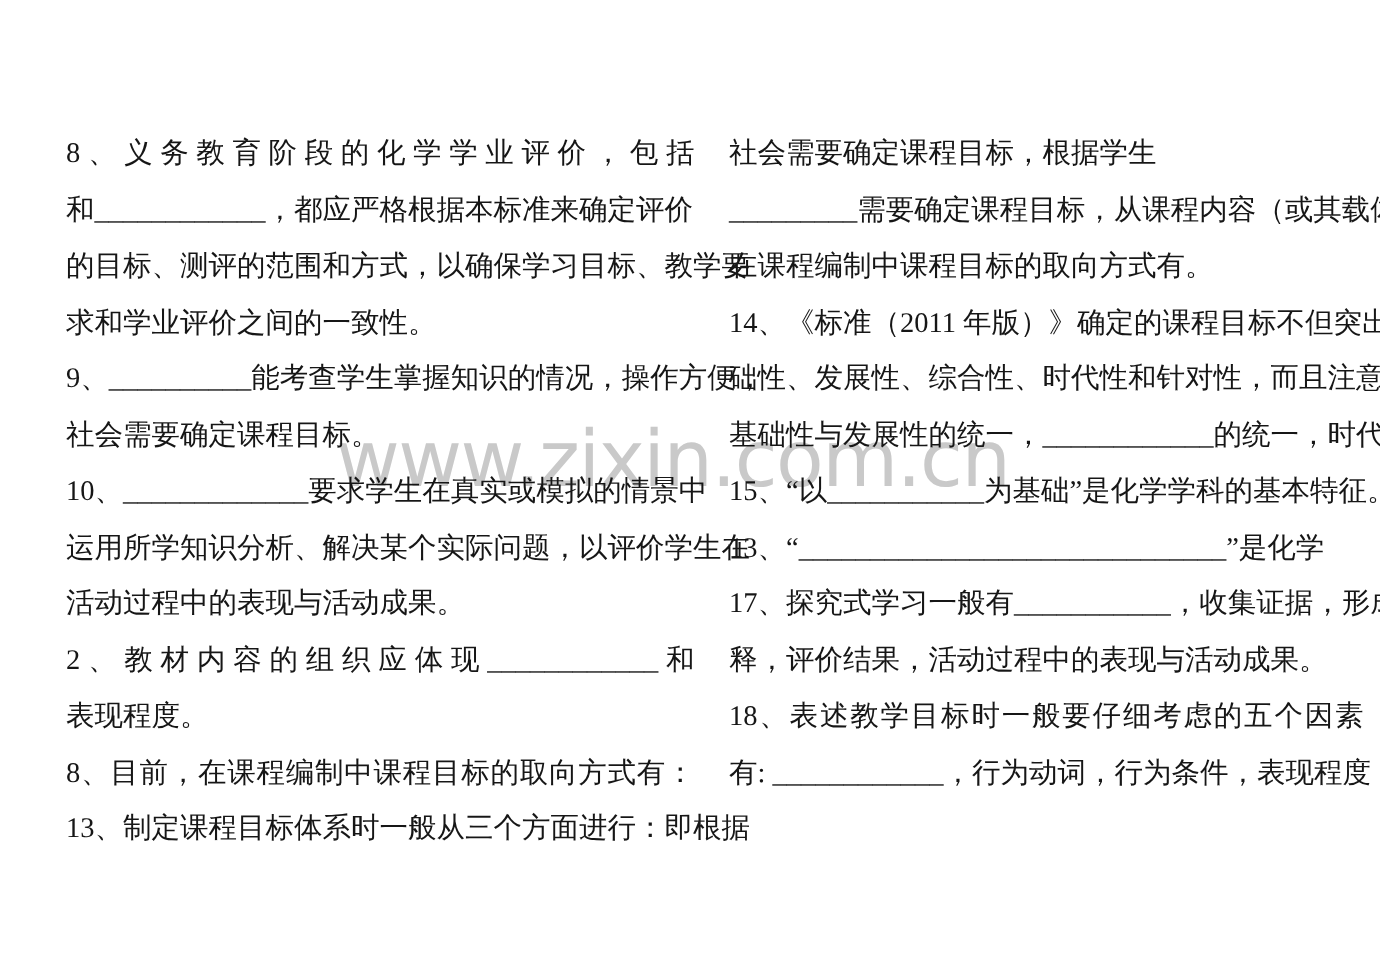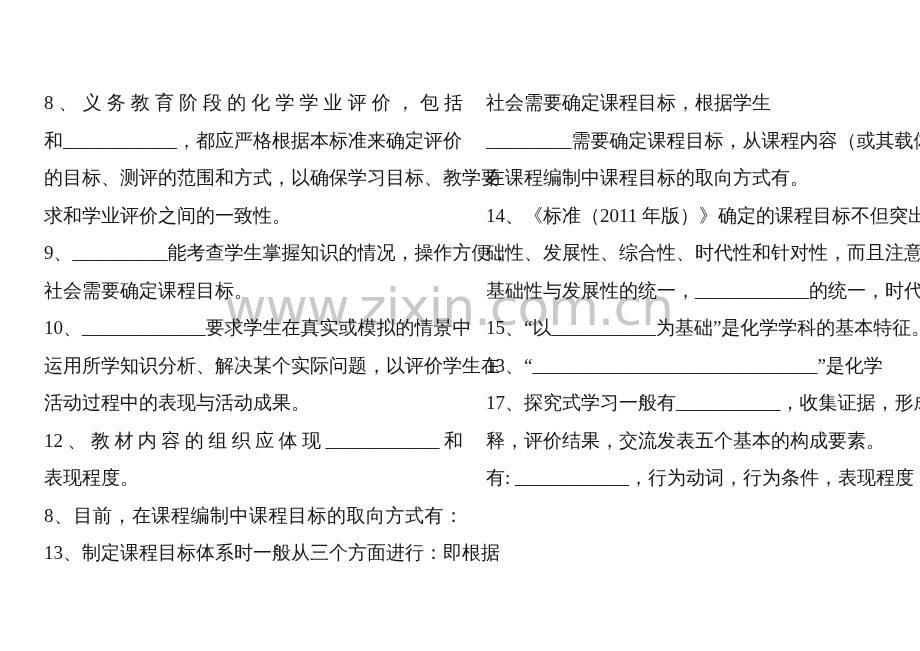--- a/index.html
+++ b/index.html
@@ -64,33 +64,34 @@
   <div class="column col-left">
     <div class="line spread">8、义务教育阶段的化学学业评价，包括</div>
     <div class="line">和____________，都应严格根据本标准来确定评价</div>
     <div class="line">的目标、测评的范围和方式，以确保学习目标、教学要</div>
     <div class="line">求和学业评价之间的一致性。</div>
     <div class="line">9、__________能考查学生掌握知识的情况，操作方便，</div>
     <div class="line">社会需要确定课程目标。</div>
     <div class="line">10、_____________要求学生在真实或模拟的情景中</div>
     <div class="line">运用所学知识分析、解决某个实际问题，以评价学生在</div>
     <div class="line">活动过程中的表现与活动成果。</div>
-    <div class="line spread">12、教材内容的组织应体现____________和</div>
+    <div class="line spread">2、教材内容的组织应体现____________和</div>
     <div class="line">表现程度。</div>
     <div class="line spread">8、目前，在课程编制中课程目标的取向方式有：</div>
     <div class="line">13、制定课程目标体系时一般从三个方面进行：即根据</div>
   </div>
 
   <div class="column col-right">
     <div class="line">社会需要确定课程目标，根据学生</div>
     <div class="line">_________需要确定课程目标，从课程内容（或其载体）</div>
     <div class="line">在课程编制中课程目标的取向方式有。</div>
     <div class="line">14、《标准（2011 年版）》确定的课程目标不但突出了基</div>
     <div class="line">础性、发展性、综合性、时代性和针对性，而且注意了</div>
     <div class="line">基础性与发展性的统一，____________的统一，时代</div>
     <div class="line">15、“以___________为基础”是化学学科的基本特征。</div>
     <div class="line">13、“______________________________”是化学</div>
     <div class="line">17、探究式学习一般有___________，收集证据，形成解</div>
-    <div class="line">释，评价结果，交流发表五个基本的构成要素。</div>
+    <div class="line">释，评价结果，活动过程中的表现与活动成果。</div>
+    <div class="line spread">18、表述教学目标时一般要仔细考虑的五个因素</div>
     <div class="line">有: ____________，行为动词，行为条件，表现程度，</div>
   </div>
 
 </div>
 
 </body></html>

